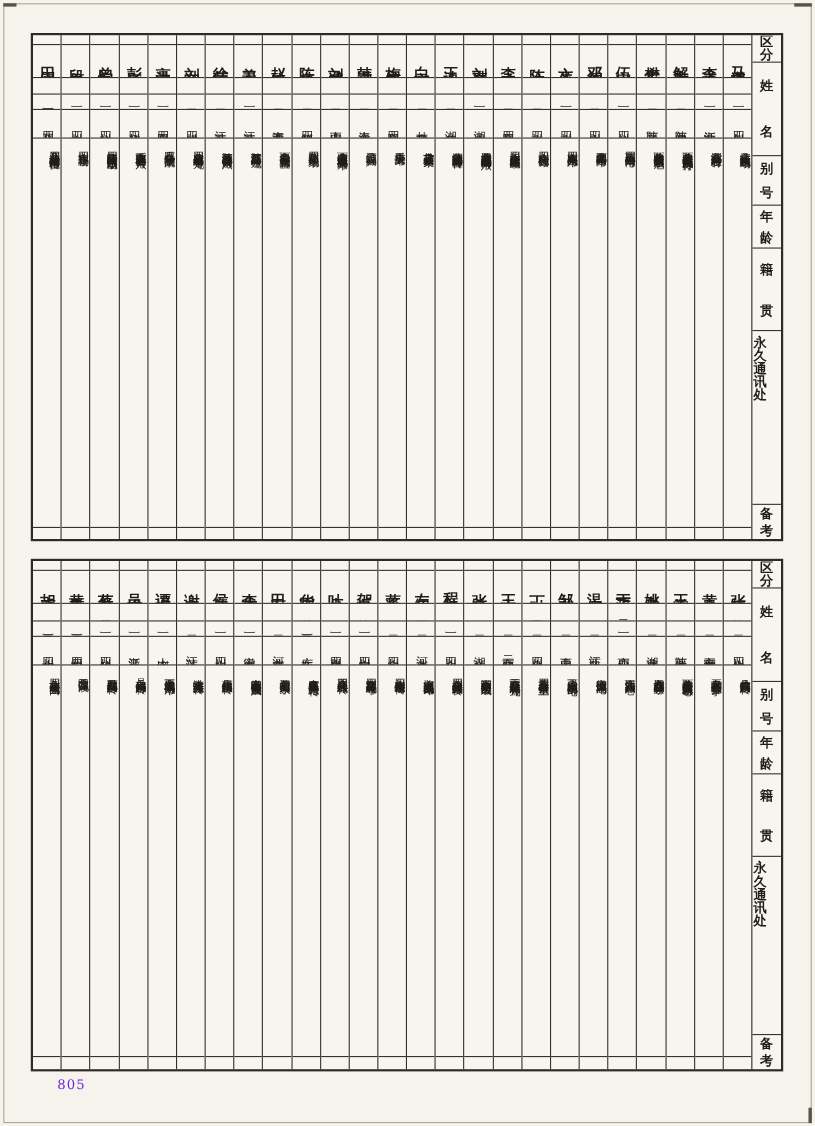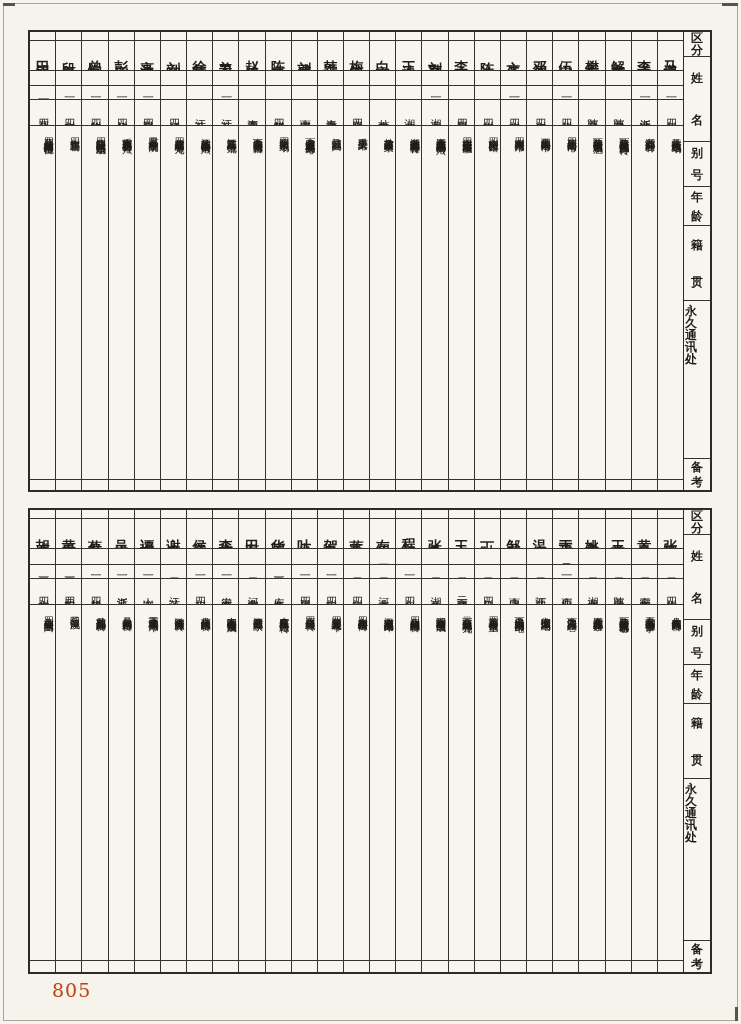--- a/index.html
+++ b/index.html
@@ -54,21 +54,21 @@
     writing-mode:vertical-rl;text-orientation:upright;
     font-size:10px;line-height:12px;letter-spacing:0.5px;
   }
 
   .hcell{flex-direction:column;justify-content:space-around;align-items:center;}
   .hchar{font-size:12px;line-height:12px;font-weight:600;display:block;}
 
   .page-number{
     position:absolute;left:52px;top:979px;
     font-family:"DejaVu Serif","Liberation Serif",serif;
-    font-size:19px;color:#c2410c;letter-spacing:1px;
+    font-size:12px;color:#6d28d9;letter-spacing:1px;
   }
 </style>
 </head>
 <body>
 
 <div class="page-frame"></div>
 <div class="tick tl"></div>
 <div class="tick tr"></div>
 <div class="tick br"></div>
 

